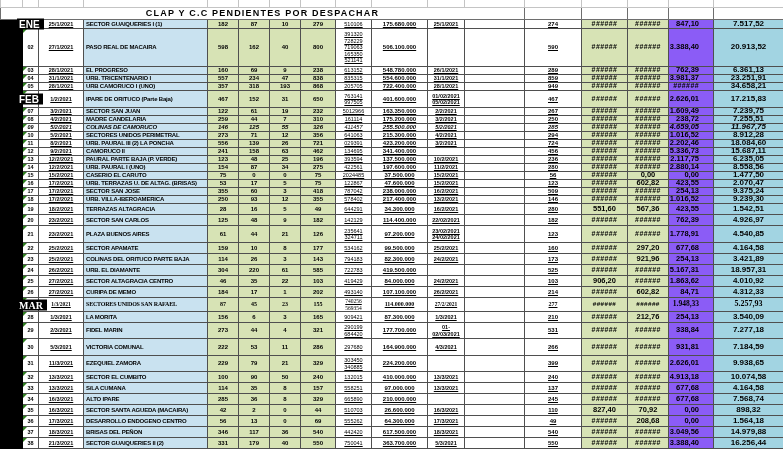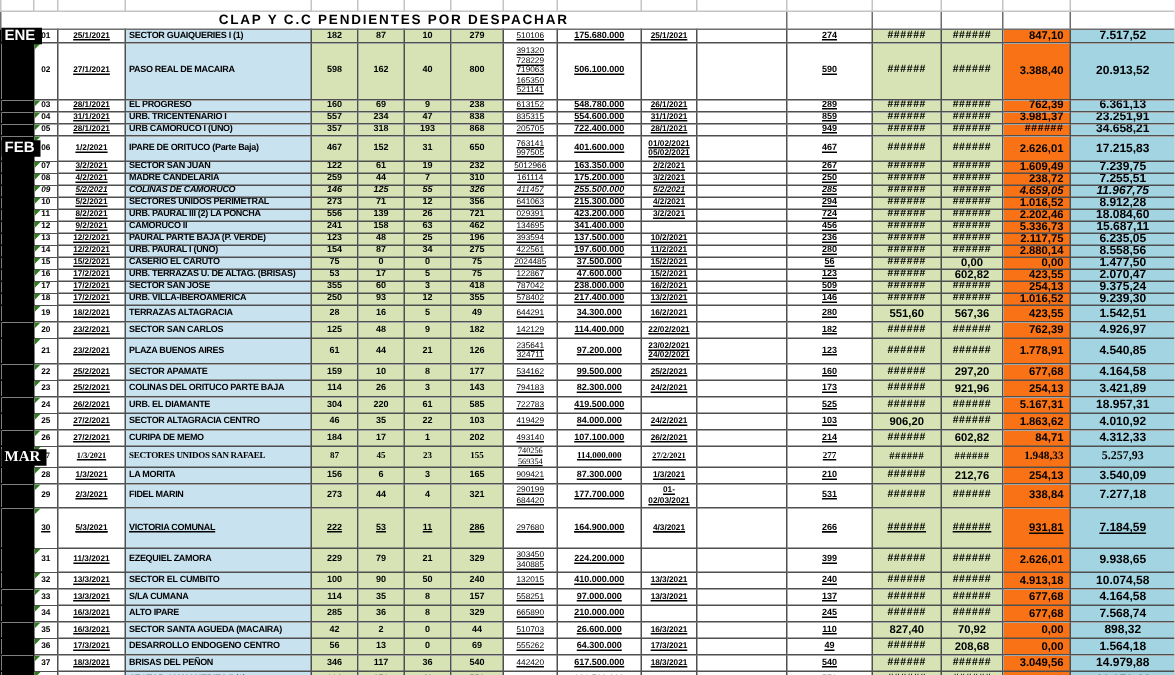--- a/index.html
+++ b/index.html
@@ -13,39 +13,39 @@
     white-space:nowrap;text-align:center;font-size:6px;line-height:6.5px;font-weight:700;
   }
   
   tr.spacer td{border:1px solid #c4c4c4;border-top:none;height:7px;background:#fff;}
   
   tr.titler td{background:#fff;border:1px solid #6e6e6e;height:11px;}
   td.titlecell{font-size:9px;font-weight:700;letter-spacing:1.2px;text-align:center;}
   
   td.c-month{background:#000;overflow:visible;position:relative;border-color:#000;}
   .mlabel{
-    position:absolute;left:0;top:50%;transform:translateY(-50%);z-index:5;
+    position:absolute;left:16px;top:50%;transform:translateY(-50%);z-index:5;
     background:#000;color:#fff;font-size:10px;font-weight:700;line-height:11px;
     padding:0 4px 0 2px;white-space:nowrap;
   }
   td.c-num{background:#fff;font-size:5.5px;position:relative;}
   td.c-num::before{
     content:'';position:absolute;left:0;top:0;width:0;height:0;
     border-top:4px solid #2e7d1f;border-right:4px solid transparent;
   }
   td.c-date,td.c-date2{font-size:5.5px;text-decoration:underline;}
   td.c-date2 div{line-height:6.5px;}
   td.c-sector{background:#c9e2f0;text-align:left;padding-left:2px;letter-spacing:-0.2px;}
   td.c-n{background:#d7e3b5;}
   td.c-code{font-size:5.5px;font-weight:400;text-decoration:underline;}
   td.c-code div{line-height:6.5px;}
   td.c-amt{font-size:6px;text-decoration:underline;}
   td.c-count{font-size:6px;text-decoration:underline;}
   td.c-g{background:#d7e3b5;font-size:7.5px;border-left-color:#000;}
-  td.c-v3{background:#f97316;font-size:7.5px;text-align:right;padding-right:4px;}
+  td.c-v3{background:#8b5cf6;font-size:7.5px;text-align:right;padding-right:14px;}
   td.c-blue{background:#a2d4e2;font-size:8px;border-left-color:#000;border-right-color:#000;}
   td.hash{font-size:7px;letter-spacing:.4px;font-weight:900;}
   td.c-blank{background:#fff;}
 </style>
 </head>
 <body>
 
 <div class="sheet">
   <table>
     <colgroup>
@@ -766,21 +766,21 @@
             <div>01-</div>
             <div>02/03/2021</div>
           </td>
       <td class="c-blank"></td>
       <td class="c-count">531</td>
       <td class="c-g hash">######</td>
       <td class="c-g hash">######</td>
       <td class="c-v3">338,84</td>
       <td class="c-blue">7.277,18</td>
     </tr>
-        <tr style="height: 27px; text-decoration: underline;">
+        <tr style="height: 17px;">
       <td class="c-month"></td>
       <td class="c-num">30</td>
       <td class="c-date">5/3/2021</td>
       <td class="c-sector">VICTORIA COMUNAL</td>
       <td class="c-n">222</td>
       <td class="c-n">53</td>
       <td class="c-n">11</td>
       <td class="c-n">286</td>
       <td class="c-code">
             <div>297680</div>

